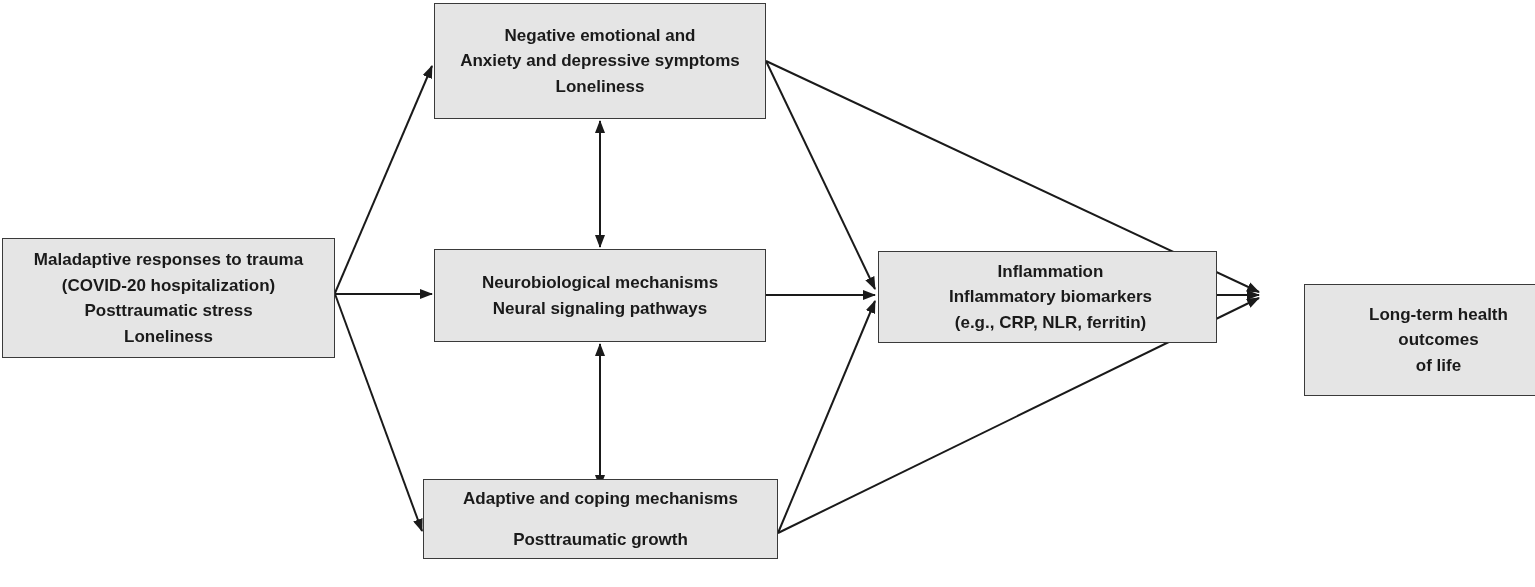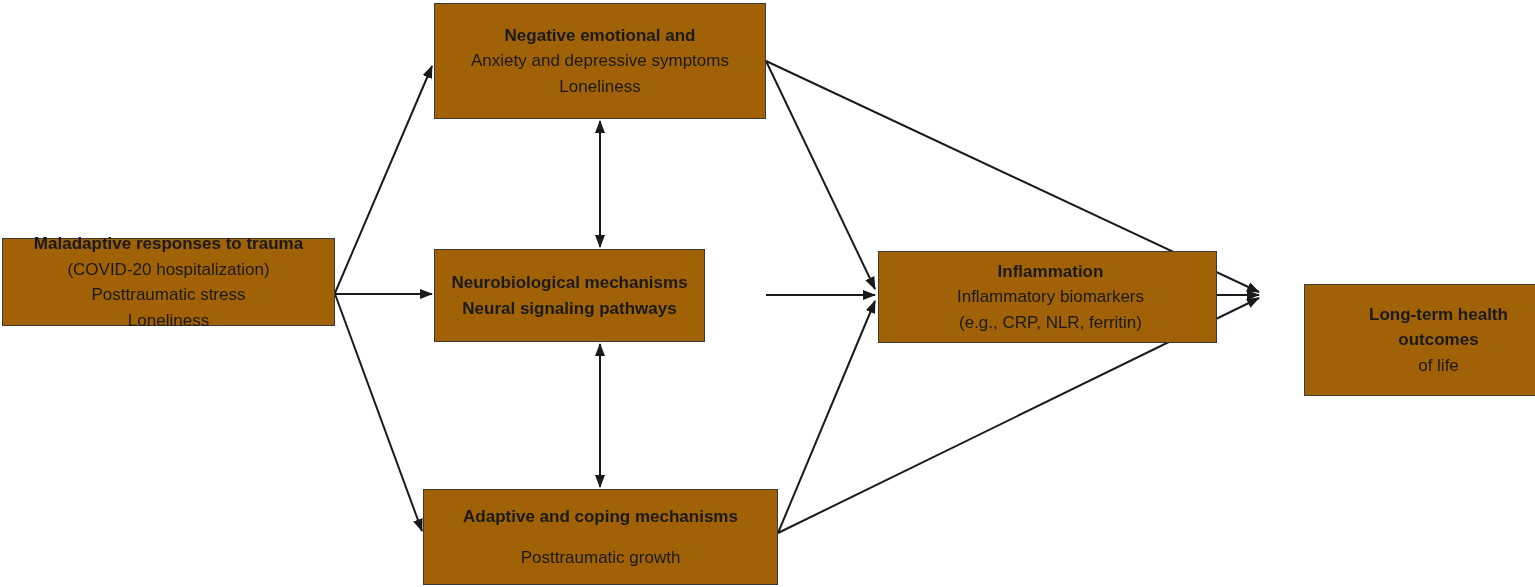--- a/index.html
+++ b/index.html
@@ -19,33 +19,34 @@
     position: absolute;
     left: 0;
     top: 0;
     width: 1535px;
     height: 587px;
   }
   .box {
     position: absolute;
     box-sizing: border-box;
     border: 1.6px solid #3a3a3a;
-    background: #a16207;
+    background: #e5e5e5;
     display: flex;
     flex-direction: column;
     justify-content: center;
     align-items: center;
     text-align: center;
     padding: 2px 6px;
   }
   .box .line {
     font-size: 17px;
     line-height: 25.5px;
     color: #1a1a1a;
     white-space: nowrap;
+    font-weight: bold;
   }
   .box .line.bold {
     font-weight: 700;
   }
   #arrow-layer line {
     stroke: #1a1a1a;
     stroke-width: 2;
   }
 </style>
 </head>
@@ -66,36 +67,36 @@
         <line x1="600" y1="344" x2="600" y2="487" stroke="#1a1a1a" marker-end="url(#head)" marker-start="url(#head)"></line>
         <line x1="766" y1="61" x2="875" y2="289" stroke="#1a1a1a" marker-end="url(#head)"></line>
         <line x1="766" y1="61" x2="1259" y2="292" stroke="#1a1a1a" marker-end="url(#head)"></line>
         <line x1="766" y1="295" x2="875" y2="295" stroke="#1a1a1a" marker-end="url(#head)"></line>
         <line x1="778" y1="533" x2="875" y2="301" stroke="#1a1a1a" marker-end="url(#head)"></line>
         <line x1="778" y1="533" x2="1259" y2="298" stroke="#1a1a1a" marker-end="url(#head)"></line>
         <line x1="1163" y1="295" x2="1259" y2="295" stroke="#1a1a1a" marker-end="url(#head)"></line>
       </g>
   </svg>
   <div id="boxes">
-      <div class="box" style="left: 2px; top: 238px; width: 333px; height: 88px; border-color: rgb(58, 58, 58);">
+      <div class="box" style="left: 2px; top: 238px; width: 333px; height: 120px; border-color: rgb(58, 58, 58);">
         <div class="line bold">Maladaptive responses to trauma</div>
         <div class="line">(COVID-20 hospitalization)</div>
         <div class="line">Posttraumatic stress</div>
         <div class="line">Loneliness</div>
       </div>
       <div class="box" style="left: 434px; top: 3px; width: 332px; height: 116px; border-color: rgb(58, 58, 58);">
         <div class="line bold">Negative emotional and</div>
         <div class="line">Anxiety and depressive symptoms</div>
         <div class="line">Loneliness</div>
       </div>
-      <div class="box" style="left: 434px; top: 249px; width: 271px; height: 93px; border-color: rgb(58, 58, 58);">
+      <div class="box" style="left: 434px; top: 249px; width: 332px; height: 93px; border-color: rgb(58, 58, 58);">
         <div class="line bold">Neurobiological mechanisms</div>
         <div class="line bold">Neural signaling pathways</div>
       </div>
-      <div class="box" style="left: 423px; top: 489px; width: 355px; height: 96px; border-color: rgb(58, 58, 58); gap: 16px;">
+      <div class="box" style="left: 423px; top: 479px; width: 355px; height: 80px; border-color: rgb(58, 58, 58); gap: 16px;">
         <div class="line bold">Adaptive and coping mechanisms</div>
         <div class="line">Posttraumatic growth</div>
       </div>
       <div class="box" style="left: 878px; top: 251px; width: 339px; height: 92px; border-color: rgb(58, 58, 58); padding-left: 12px;">
         <div class="line bold">Inflammation</div>
         <div class="line">Inflammatory biomarkers</div>
         <div class="line">(e.g., CRP, NLR, ferritin)</div>
       </div>
       <div class="box" style="left: 1304px; top: 238px; width: 269px; height: 112px; border-color: rgb(58, 58, 58); margin-top: 46px;">
         <div class="line bold">Long-term health</div>

